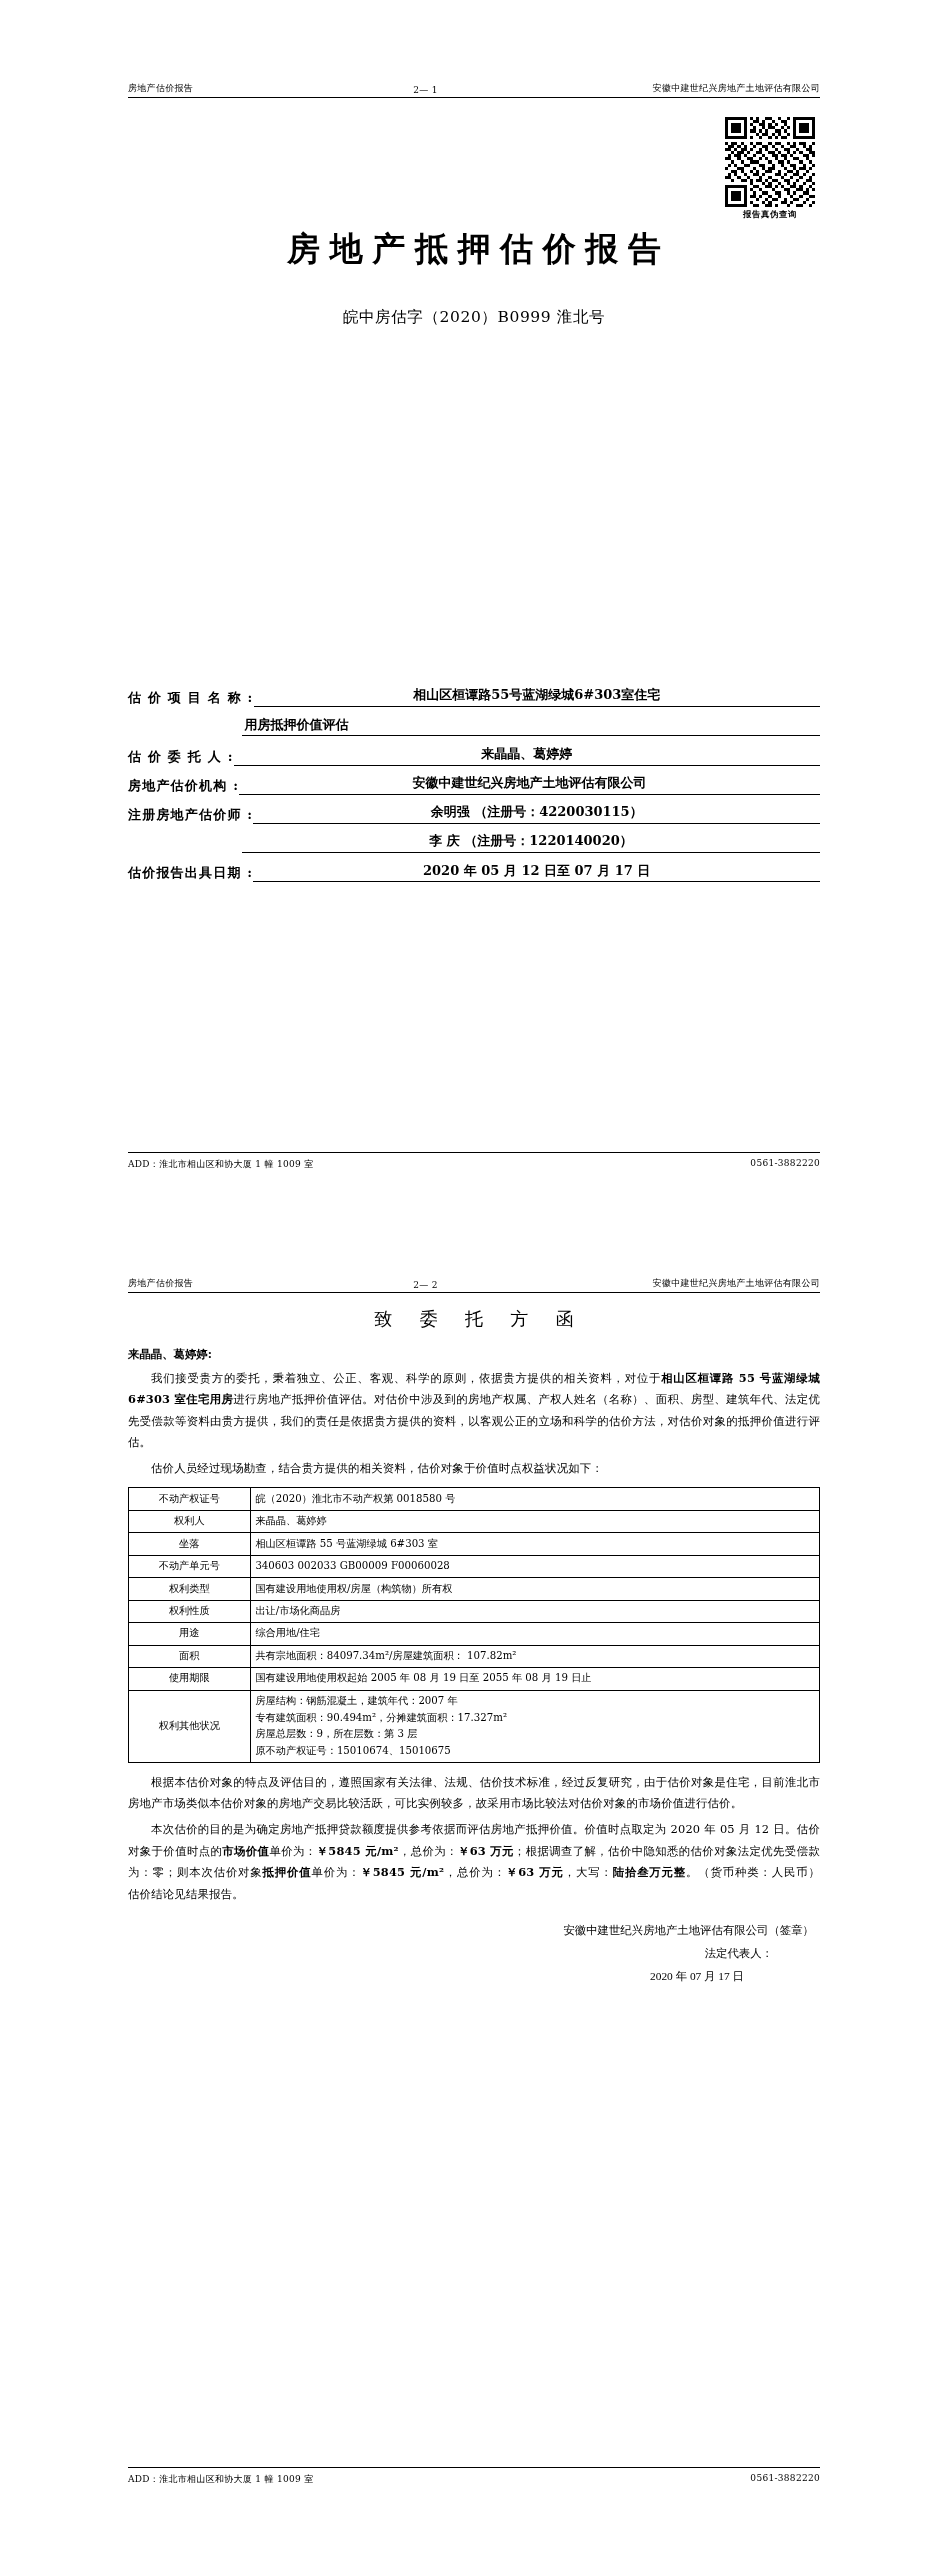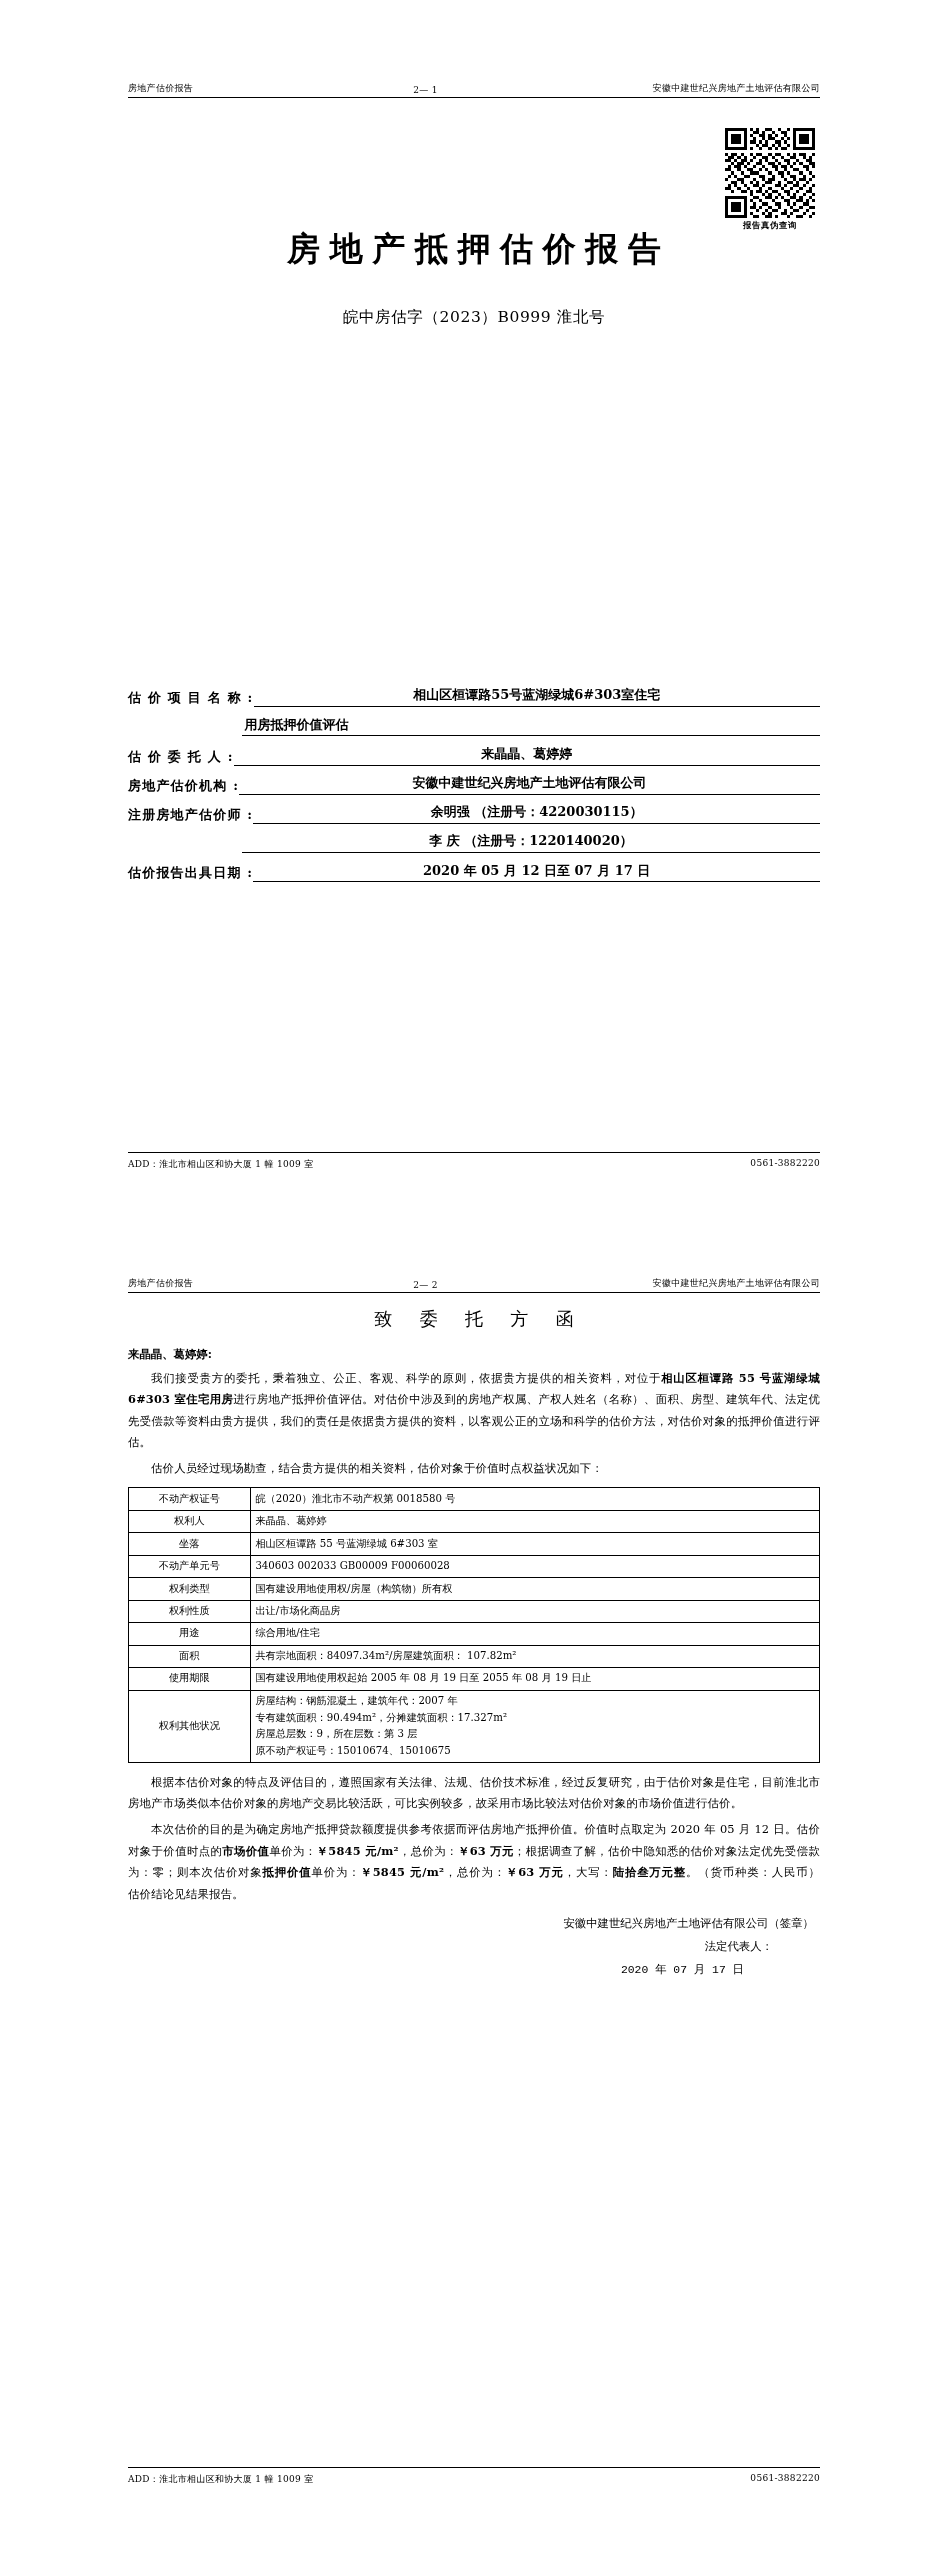--- a/index.html
+++ b/index.html
@@ -40,21 +40,21 @@
   }
   .page-2 .running-head { padding-top: 15.5px; }
   .rh-left { width: 33%; text-align: left; }
   .rh-center { width: 20%; text-align: center; }
   .rh-right { width: 47%; text-align: right; }
 
   
   .qr-block {
     position: absolute;
     right: 128px;
-    top: 128px;
+    top: 117px;
     width: 100px;
     text-align: center;
   }
   .qr-code {
     width: 90px;
     height: 90px;
     margin: 0 auto;
     position: relative;
     background-color: #fff;
   }
@@ -178,24 +178,24 @@
     padding: 2.4px 4.8px;
     line-height: 16.7px;
     vertical-align: middle;
   }
   table.info td.k {
     width: 111px;
     text-align: center;
     white-space: nowrap;
   }
   .sig-block {
-    font-family: Liberation Mono, monospace;
+    font-family: Liberation Serif, serif;
     font-size: 11.4px;
     line-height: 23px;
-    margin-top: 8px;
+    margin-top: 14px;
   }
   .sig-right { text-align: right; padding-right: 6px; }
   .sig-right2 { text-align: right; padding-right: 47px; }
   .sig-right3 { text-align: right; padding-right: 76px; }
 </style>
 </head>
 <body>
 
 <div class="page-wrap">
 
@@ -439,21 +439,21 @@
               <rect x="20" y="28" width="1" height="1"></rect>
               <rect x="23" y="28" width="2" height="1"></rect>
               <rect x="27" y="28" width="1" height="1"></rect>
           </g>
         </svg>
       </div>
       <div class="qr-label">报告真伪查询</div>
     </div>
 
     <h1 class="doc-title">房地产抵押估价报告</h1>
-    <div class="doc-subtitle">皖中房估字（2023）B0999 淮北号</div>
+    <div class="doc-subtitle">皖中房估字（2020）B0999 淮北号</div>
 
     <div class="fields">
 
       <div class="field-row">
         <span class="field-label">估 价 项 目 名 称 :</span>
         <span class="field-value left">相山区桓谭路55号蓝湖绿城6#303室住宅</span>
       </div>
 
       <div class="field-cont">
         <span class="spacer"></span>

